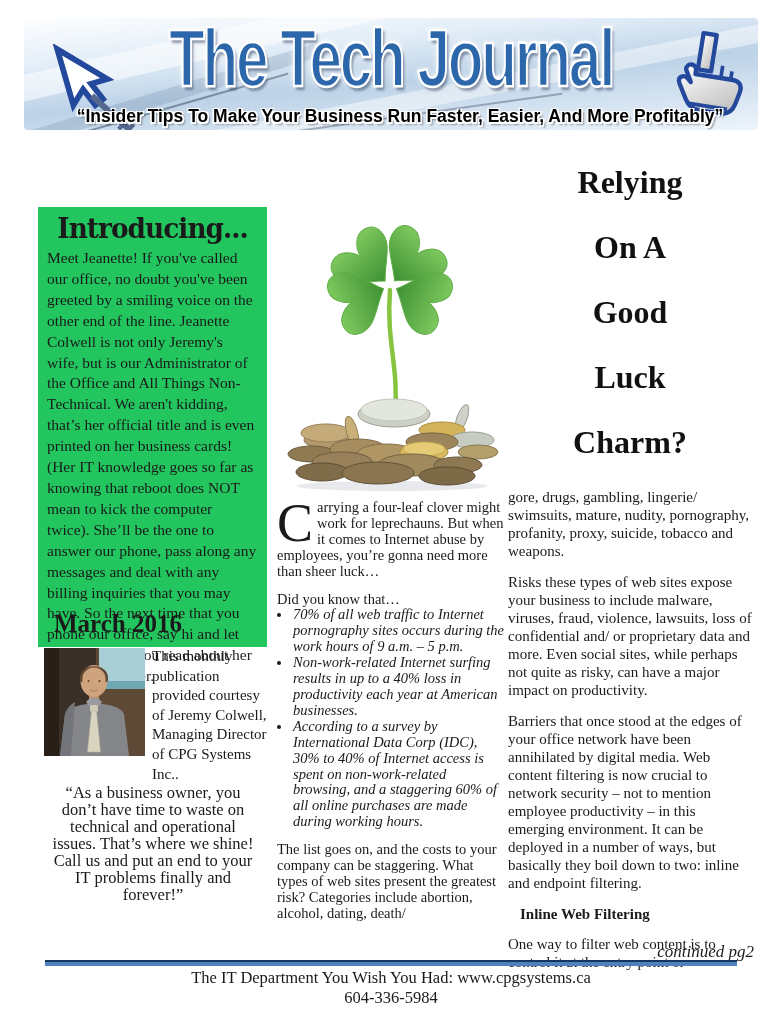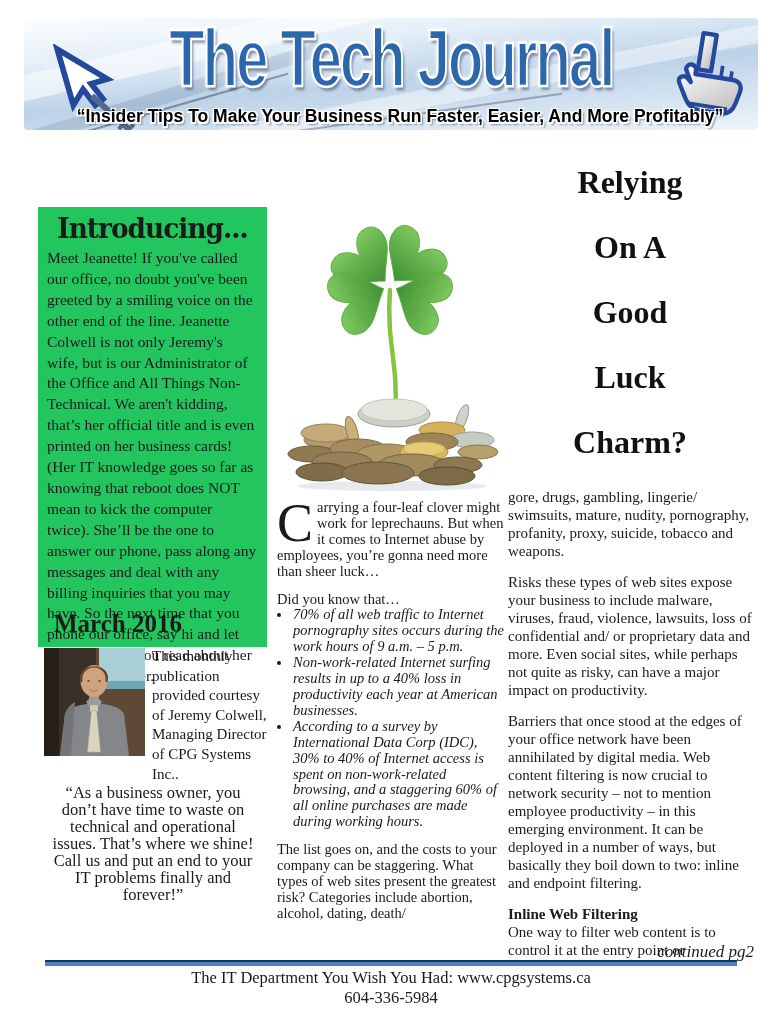--- a/index.html
+++ b/index.html
@@ -54,21 +54,21 @@
   .mid-col .no-gap{margin-bottom:0;}
   .dropcap{float:left;font-size:54px;line-height:45px;padding:1px 4px 0 0;}
   .mid-col ul{margin:0 0 12px 0;padding-left:15px;list-style:disc outside;font-style:italic;}
   .mid-col li{margin:0;padding-left:1px;}
 
   
   .headline{position:absolute;left:505px;top:150px;width:250px;text-align:center;
     font-weight:700;font-size:32px;line-height:65px;white-space:pre-line;color:#111;}
   .right-col{position:absolute;left:508px;top:488px;width:246px;font-size:15px;line-height:18px;}
   .right-col p{margin:0 0 13px 0;}
-  .subhead{font-weight:700;margin:0 !important;}
+  .subhead{font-weight:700;margin:12px !important;}
   .continued{position:absolute;left:508px;top:942px;width:246px;text-align:right;
     font-style:italic;font-size:17px;}
 
   
   .footer-bar{position:absolute;left:45px;top:960px;width:692px;height:4px;
     background:#4f81bd;border-top:2px solid #17365d;}
   .footer-text{position:absolute;left:0;top:968px;width:782px;text-align:center;
     font-size:16.5px;line-height:20px;}
 </style>
 </head>

